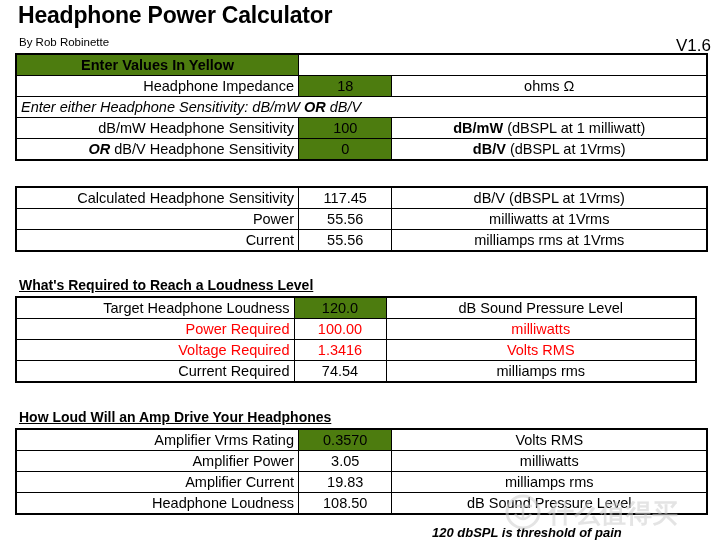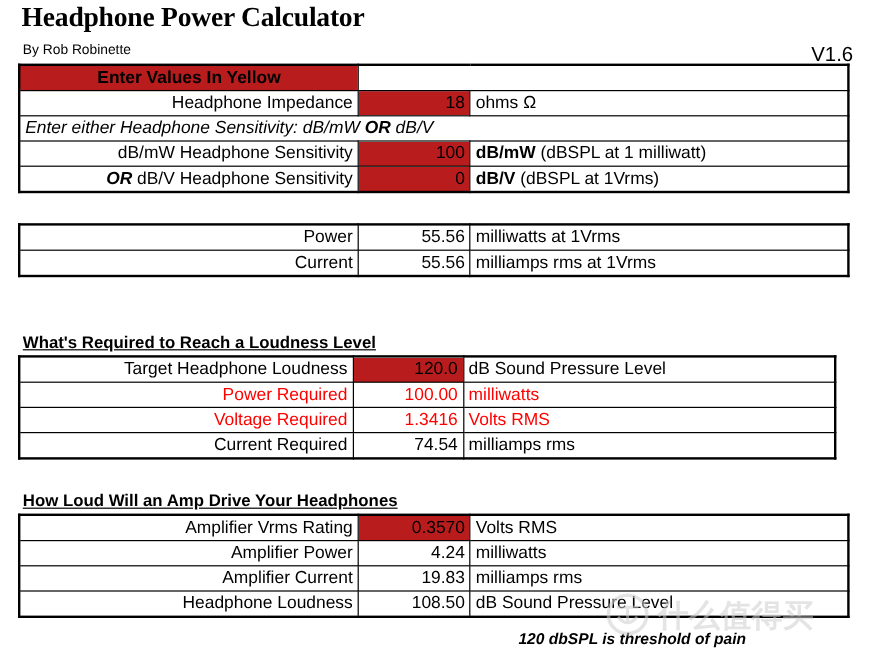--- a/index.html
+++ b/index.html
@@ -22,21 +22,20 @@
   }
 
   
   .title {
     position: absolute;
     left: 18px;
     top: 2px;
     font-size: 23px;
     font-weight: bold;
     letter-spacing: -0.2px;
-    font-family: Liberation Serif, serif;
   }
   .byline {
     position: absolute;
     left: 19px;
     top: 36px;
     font-size: 11.5px;
   }
   .version {
     position: absolute;
     left: 676px;
@@ -55,24 +54,24 @@
   .tbl td {
     border: 1px solid #000;
     height: 20px;
     padding: 0 4px;
     font-size: 14.5px;
     line-height: 20px;
     white-space: nowrap;
     overflow: hidden;
   }
   .c-label  { width: 278px; text-align: right; }
-  .c-value  { width: 92px;  text-align: right; }
-  .c-unit   { width: 310px; text-align: left; }
-
-  .yellow   { background: #b91c1c; }
+  .c-value  { width: 92px;  text-align: center; }
+  .c-unit   { width: 310px; text-align: center; }
+
+  .yellow   { background: #4d7c0f; }
   .red      { color: #ff0000; }
   .bold     { font-weight: bold; }
   .italic   { font-style: italic; }
   .ctr      { text-align: center; }
 
   td.span-all { text-align: left; }
 
   
   .sec-head {
     position: absolute;
@@ -163,20 +162,25 @@
   </table>
 
   <table class="tbl" style="left:15px; top:186px; width:693px;">
     <colgroup>
       <col class="c-label">
         <col class="c-value">
         <col class="c-unit">
     </colgroup>
     <tbody>
       <tr>
+        <td class="c-label">Calculated Headphone Sensitivity</td>
+        <td class="c-value">117.45</td>
+        <td class="c-unit">dB/V  (dBSPL at 1Vrms)</td>
+      </tr>
+      <tr>
         <td class="c-label">Power</td>
         <td class="c-value">55.56</td>
         <td class="c-unit">milliwatts at 1Vrms</td>
       </tr>
       <tr>
         <td class="c-label">Current</td>
         <td class="c-value">55.56</td>
         <td class="c-unit">milliamps rms at 1Vrms</td>
       </tr>
     </tbody>
@@ -223,21 +227,21 @@
         <col class="c-unit">
     </colgroup>
     <tbody>
       <tr>
         <td class="c-label">Amplifier Vrms Rating</td>
         <td class="c-value yellow">0.3570</td>
         <td class="c-unit">Volts RMS</td>
       </tr>
       <tr>
         <td class="c-label">Amplifier Power</td>
-        <td class="c-value">4.24</td>
+        <td class="c-value">3.05</td>
         <td class="c-unit">milliwatts</td>
       </tr>
       <tr>
         <td class="c-label">Amplifier Current</td>
         <td class="c-value">19.83</td>
         <td class="c-unit">milliamps rms</td>
       </tr>
       <tr>
         <td class="c-label">Headphone Loudness</td>
         <td class="c-value">108.50</td>

